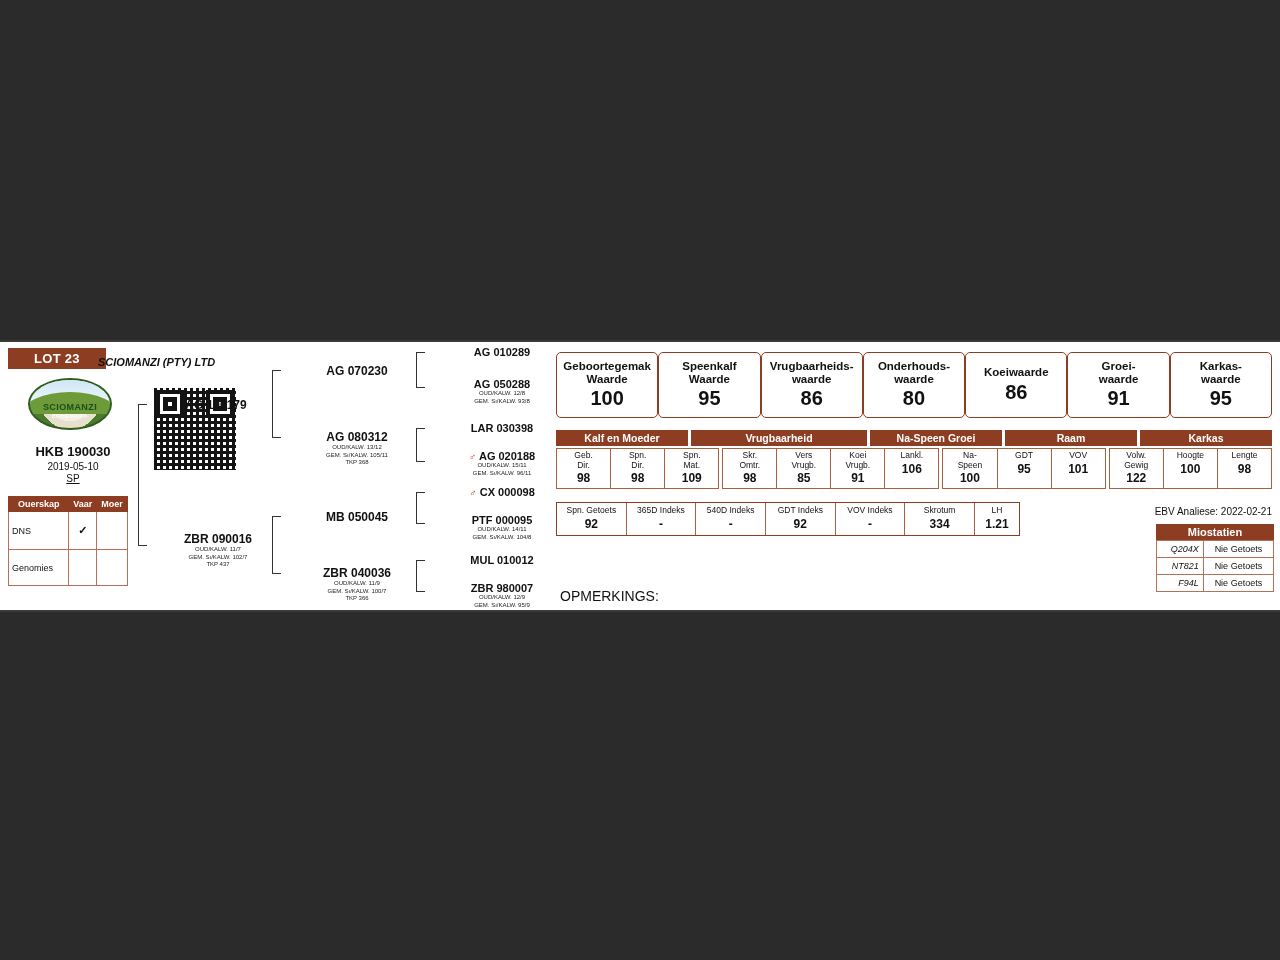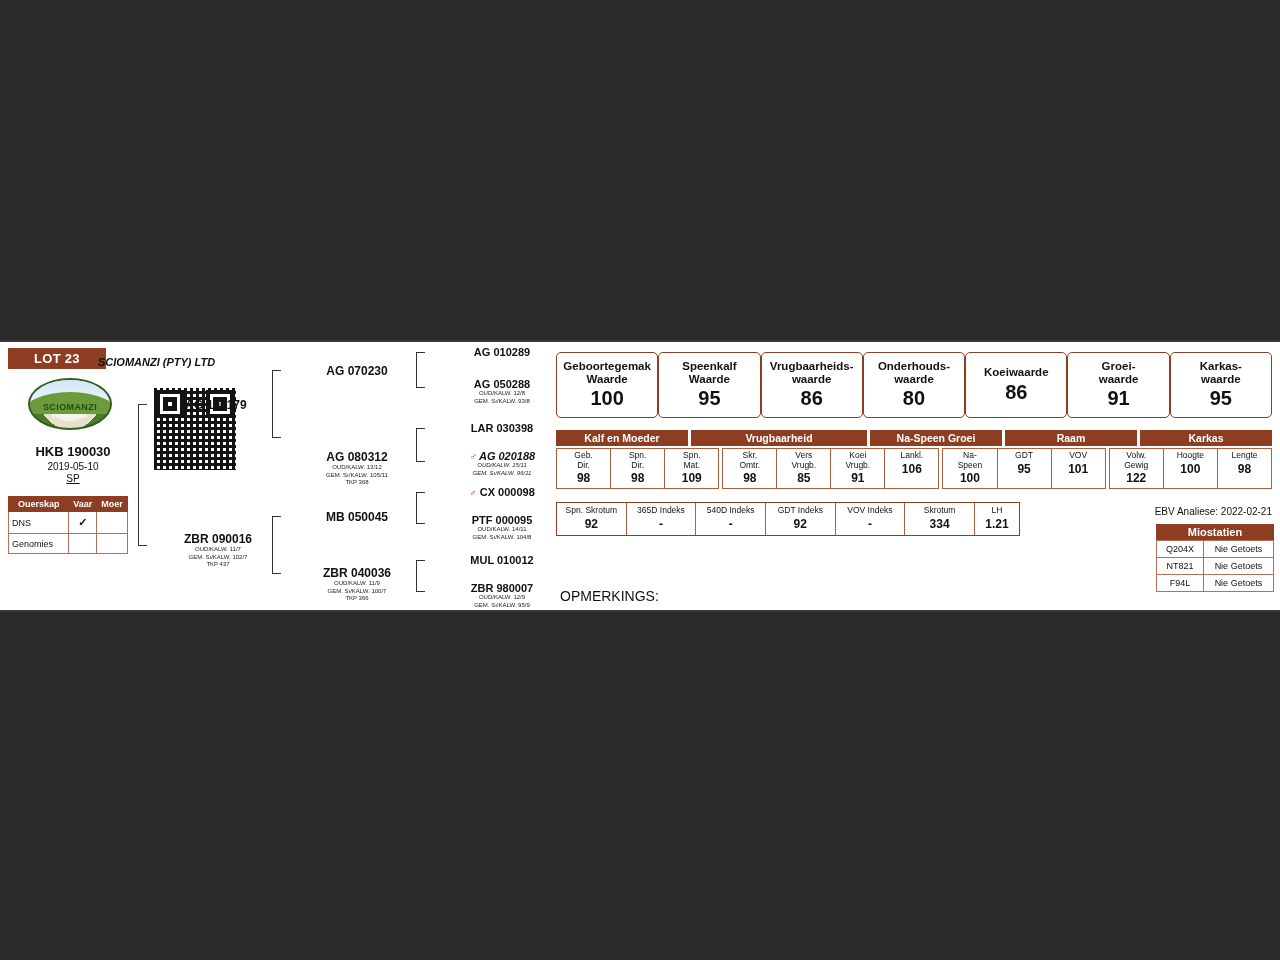--- a/index.html
+++ b/index.html
@@ -92,21 +92,21 @@
   }
   .ped-table th {
     background: #8d3d22; color: #fff;
     font-weight: bold;
     padding: 2px 1px;
     border: 1px solid #8d3d22;
     font-size: 9px;
   }
   .ped-table td {
     border: 1px solid #b5705a;
-    padding: 4px 3px;
+    padding: 12px 3px;
     height: 11px;
     color: #111;
   }
   .tick { color: #1a7a2e; font-weight: bold; font-size: 11px; text-align: center; }
 
   
   #ped {
     position: absolute;
     left: 132px; top: 4px;
     width: 420px; height: 254px;
@@ -242,21 +242,21 @@
     text-align: center; padding: 2px 0;
   }
   #mio table { border-collapse: collapse; width: 100%; }
   #mio td {
     border: 1px solid #b5705a;
     font-size: 9px;
     color: #111;
     padding: 2px 4px;
     height: 12px;
   }
-  #mio td.k { width: 40%; text-align: center; }
+  #mio td.k { width: 40%; text-align: right; font-style: italic; }
   #mio td.v { text-align: center; }
 
   #opmerkings {
     position: absolute;
     left: 560px; top: 246px;
     font-size: 14px;
     font-weight: normal;
     color: #111;
   }
 
@@ -325,21 +325,21 @@
       <div class="nm">ZBR 090016</div>
       <div class="det" style="white-space:pre-line">OUD/KALW. 11/7
 GEM. Sı/KALW. 102/7
 TKP 437</div>
     </div>
     <div class="brk" style="left:6px; top:58px; height:140px;"></div>
 
     <div class="node" style="left:160px; top:18px; width:130px;">
       <div class="nm">AG 070230</div>
     </div>
-    <div class="node" style="left:160px; top:84px; width:130px;margin-top:20px;">
+    <div class="node" style="left:160px; top:84px; width:130px;">
       <div class="nm">AG 080312</div>
       <div class="det" style="white-space:pre-line">OUD/KALW. 13/12
 GEM. Sı/KALW. 105/11
 TKP 368</div>
     </div>
     <div class="node" style="left:160px; top:164px; width:130px;">
       <div class="nm">MB 050045</div>
     </div>
     <div class="node" style="left:160px; top:220px; width:130px;">
       <div class="nm">ZBR 040036</div>
@@ -354,21 +354,21 @@
       <div class="nm small">AG 010289</div>
     </div>
     <div class="node" style="left:300px; top:32px; width:140px;">
       <div class="nm small">AG 050288</div>
       <div class="det" style="white-space:pre-line">OUD/KALW. 12/8
 GEM. Sı/KALW. 93/8</div>
     </div>
     <div class="node" style="left:300px; top:76px; width:140px;">
       <div class="nm small">LAR 030398</div>
     </div>
-    <div class="node" style="left:300px; top:104px; width:140px;font-style:italic;">
+    <div class="node" style="left:300px; top:104px; width:140px;">
       <div class="nm small">
         <span class="marker">♂</span>
         <span>AG 020188</span>
       </div>
       <div class="det" style="white-space:pre-line">OUD/KALW. 15/11
 GEM. Sı/KALW. 96/11</div>
     </div>
     <div class="node" style="left:300px; top:140px; width:140px;">
       <div class="nm small">
         <span class="marker">♂</span>
@@ -511,21 +511,21 @@
           <div class="lab" style="white-space:pre-line">Lengte</div>
           <div class="num">98</div>
         </div>
       </div>
 
     </div>
   </div>
 
   <div id="idxrow">
     <div class="cell">
-      <div class="lab">Spn. Skrotum</div>
+      <div class="lab">Spn. Getoets</div>
       <div class="num">92</div>
     </div>
     <div class="cell">
       <div class="lab">365D Indeks</div>
       <div class="num">-</div>
     </div>
     <div class="cell">
       <div class="lab">540D Indeks</div>
       <div class="num">-</div>
     </div>

